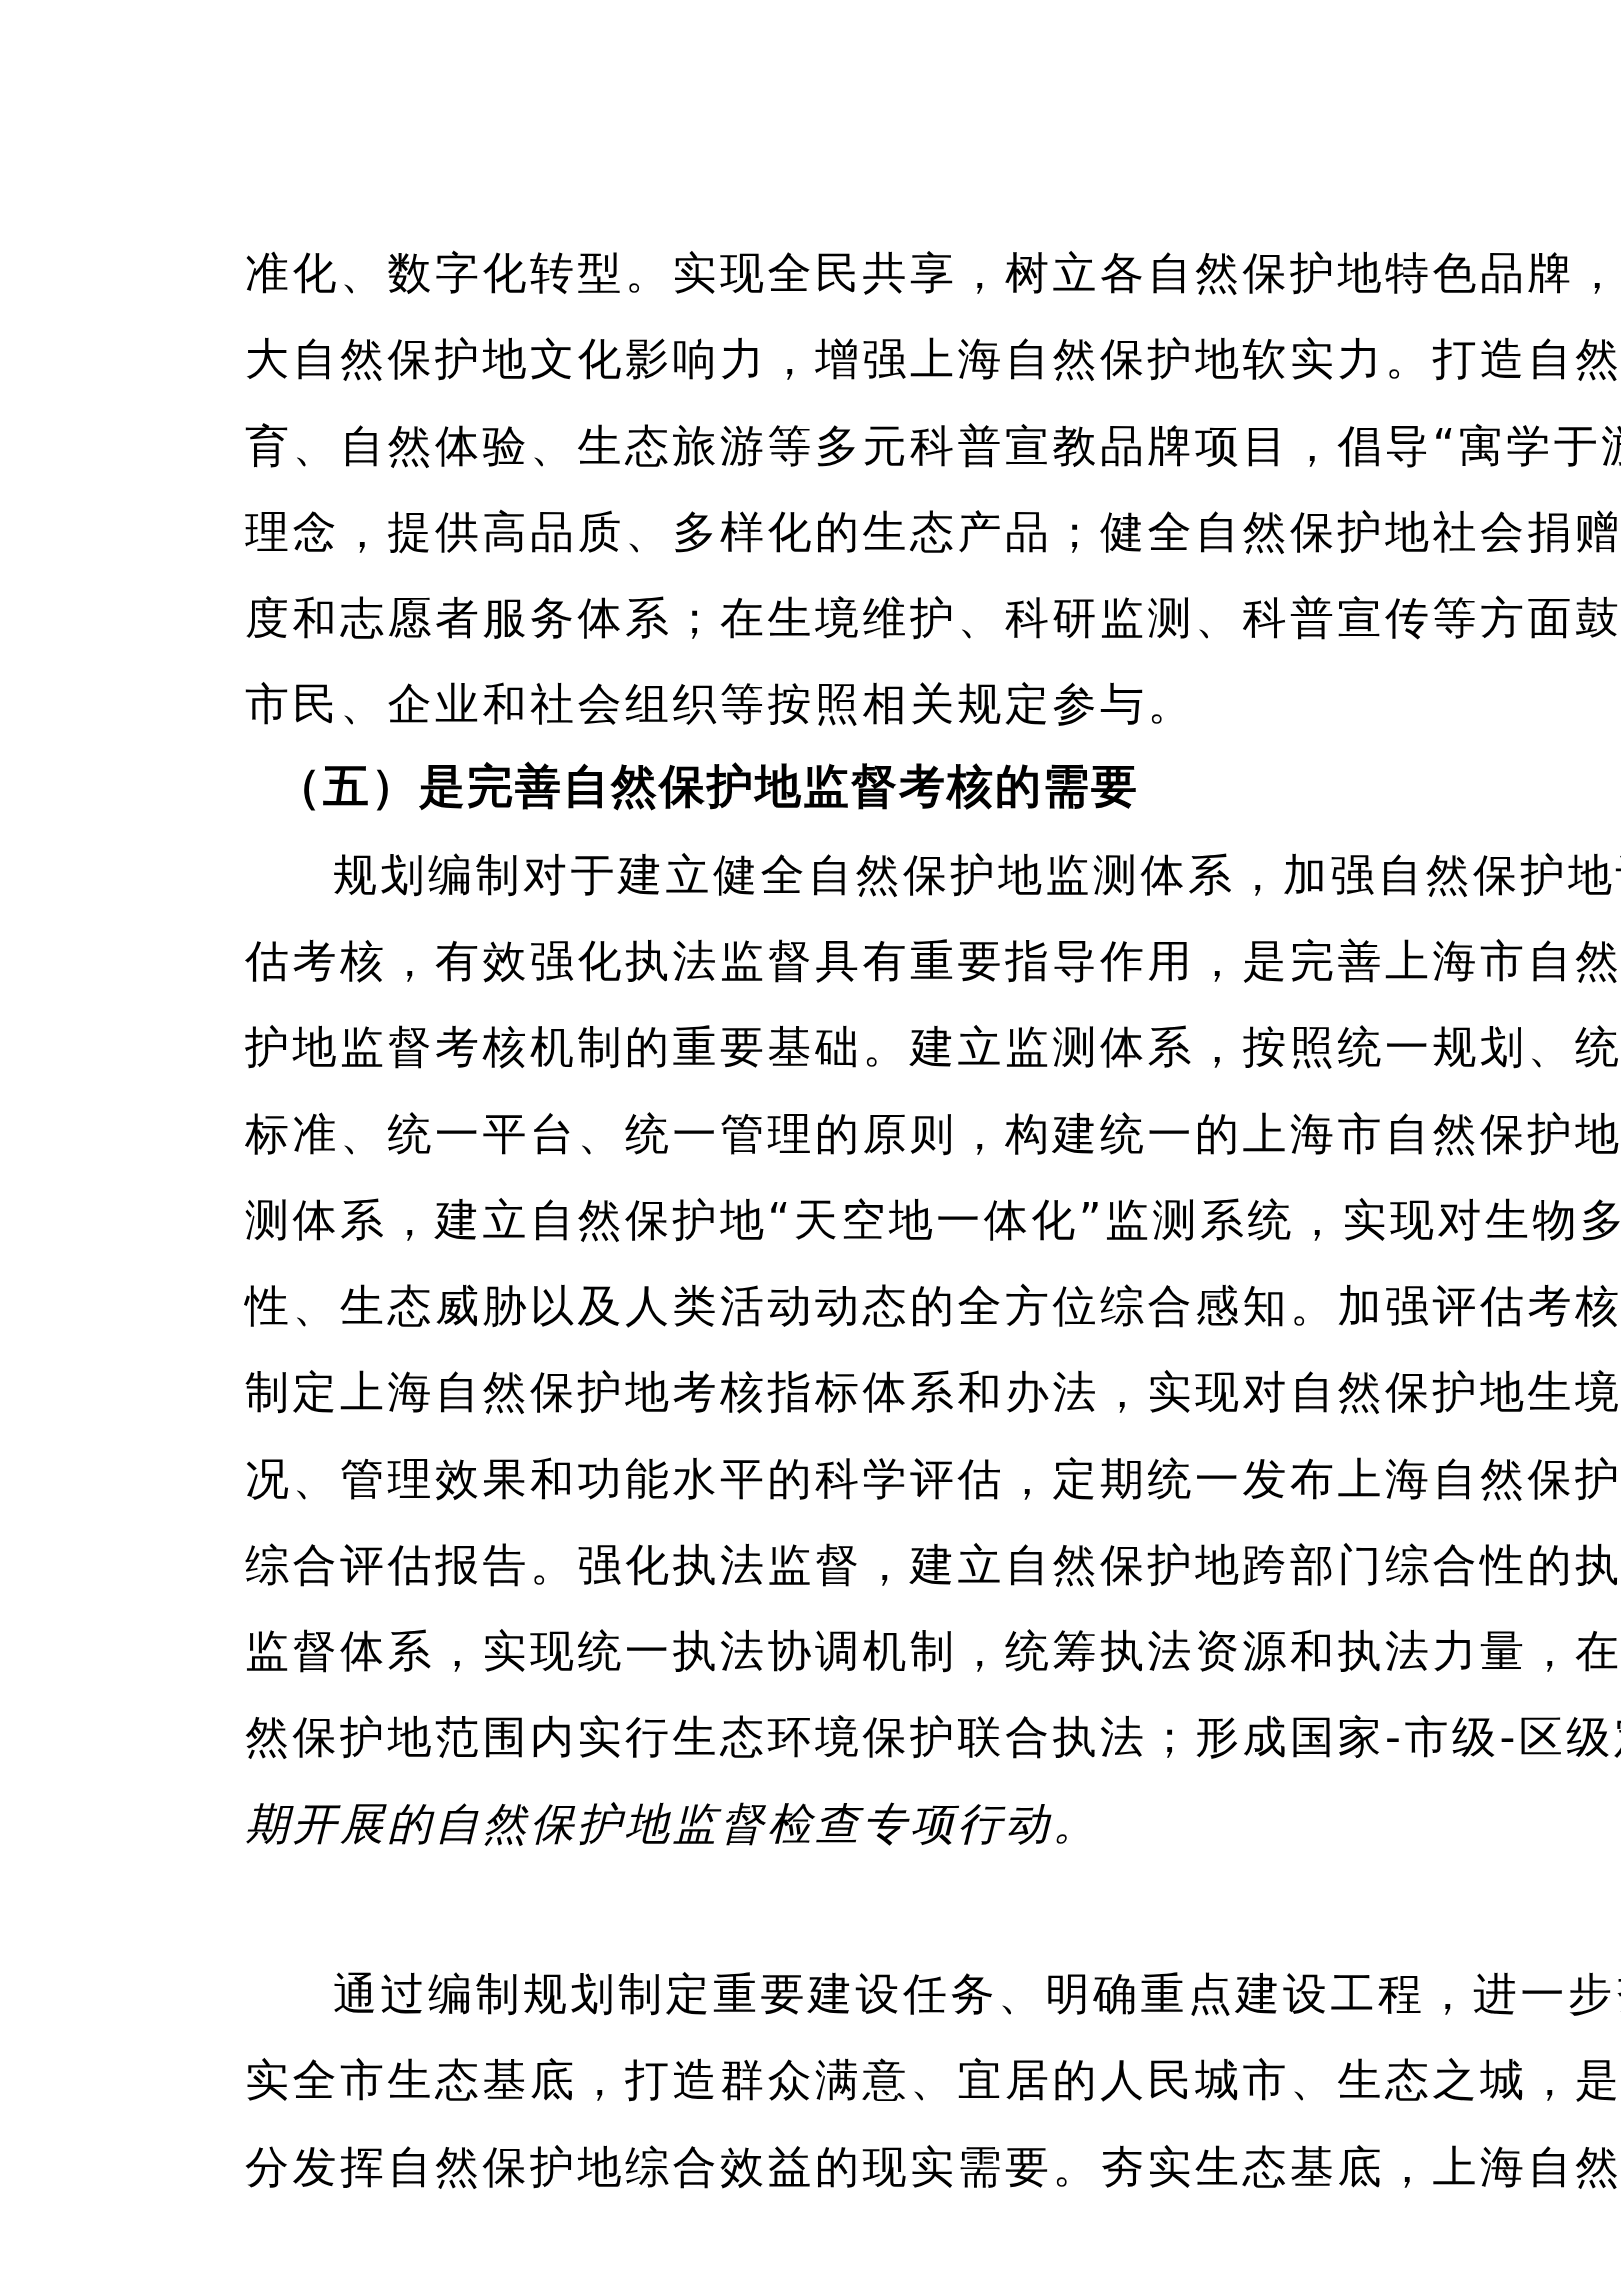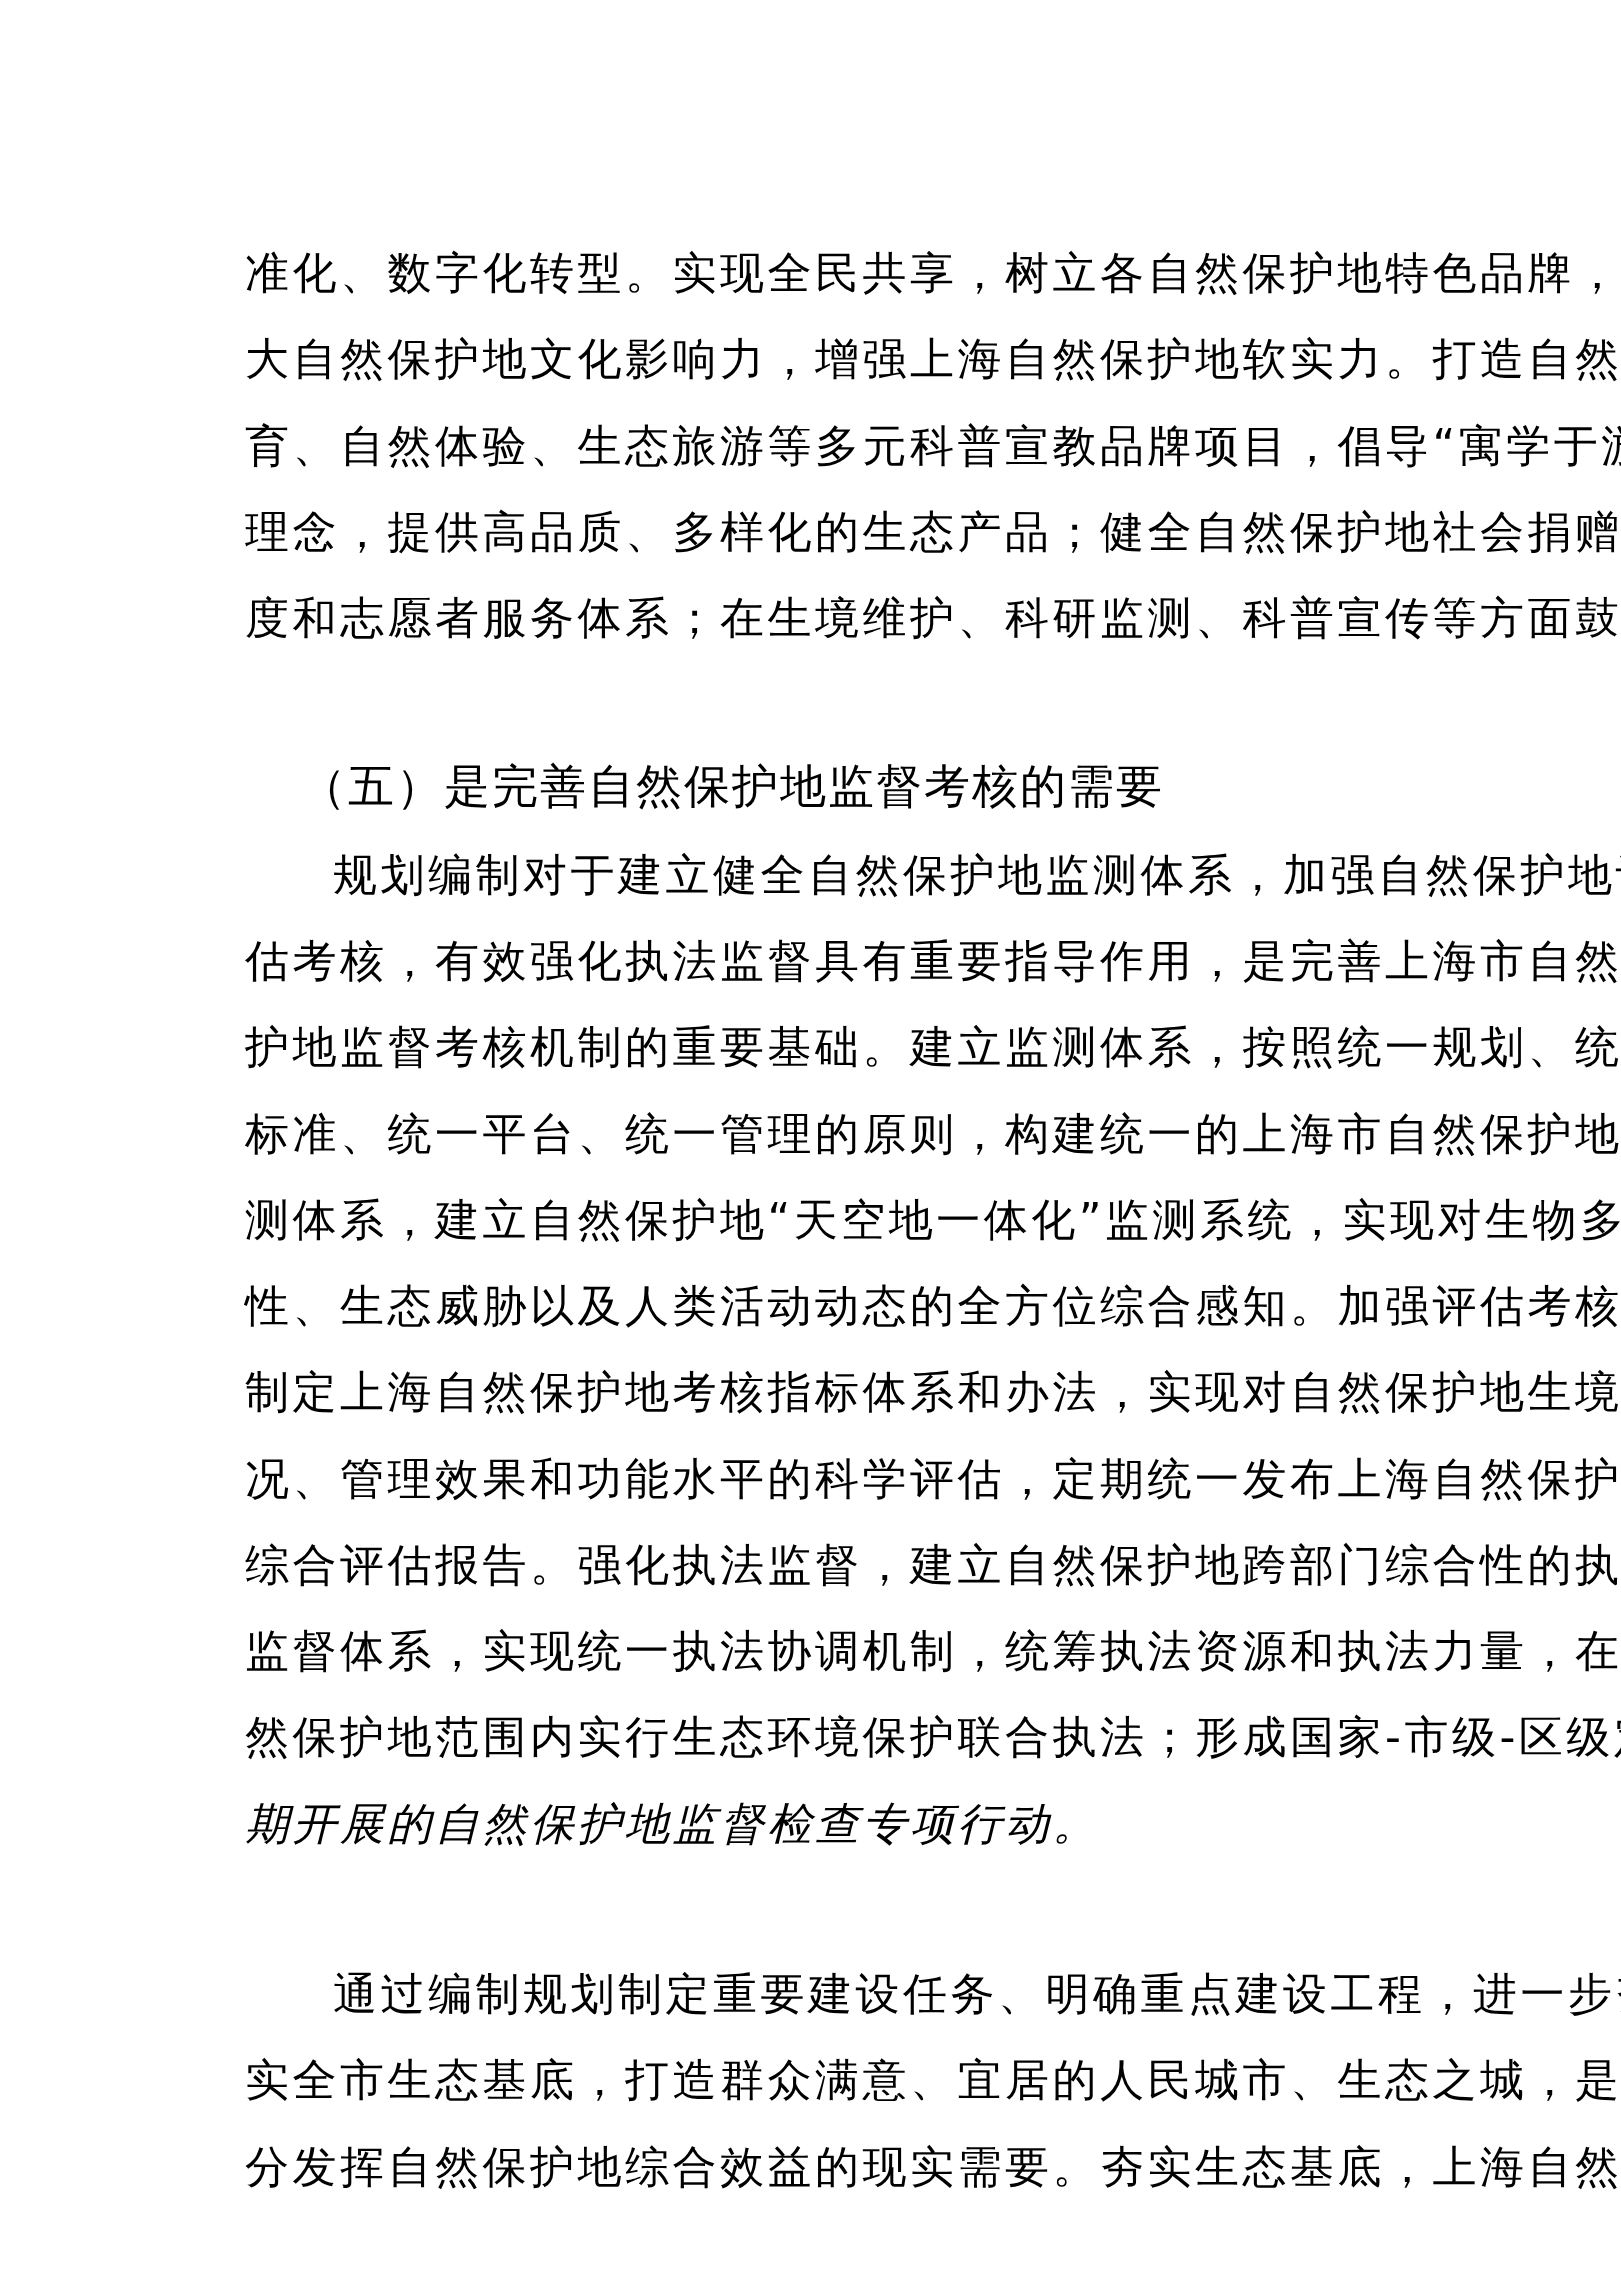--- a/index.html
+++ b/index.html
@@ -38,39 +38,40 @@
     }
     .line.last {
       text-align-last: left;
     }
     .line.indent {
       left: 333px;
       width: 1059px;
     }
     .heading {
       position: absolute;
-      left: 300px;
+      left: 275px;
       height: 63px;
       font-size: 46px;
       line-height: 63px;
-      font-weight: 400;
+      font-weight: 700;
       letter-spacing: 2px;
       white-space: nowrap;
     }
   </style>
 </head>
 <body>
 
 <div class="page">
 
   <div class="line" style="top:243px;">准化、数字化转型。实现全民共享，树立各自然保护地特色品牌，扩</div>
   <div class="line" style="top:329px;">大自然保护地文化影响力，增强上海自然保护地软实力。打造自然教</div>
   <div class="line" style="top:416px;">育、自然体验、生态旅游等多元科普宣教品牌项目，倡导“寓学于游”</div>
   <div class="line" style="top:502px;">理念，提供高品质、多样化的生态产品；健全自然保护地社会捐赠制</div>
   <div class="line" style="top:588px;">度和志愿者服务体系；在生境维护、科研监测、科普宣传等方面鼓励</div>
+  <div class="line last" style="top:674px;">市民、企业和社会组织等按照相关规定参与。</div>
 
   <div class="heading" style="top:755px;">（五）是完善自然保护地监督考核的需要</div>
 
   <div class="line indent" style="top:845px;">规划编制对于建立健全自然保护地监测体系，加强自然保护地评</div>
   <div class="line" style="top:931px;">估考核，有效强化执法监督具有重要指导作用，是完善上海市自然保</div>
   <div class="line" style="top:1017px;">护地监督考核机制的重要基础。建立监测体系，按照统一规划、统一</div>
   <div class="line" style="top:1104px;">标准、统一平台、统一管理的原则，构建统一的上海市自然保护地监</div>
   <div class="line" style="top:1190px;">测体系，建立自然保护地“天空地一体化”监测系统，实现对生物多样</div>
   <div class="line" style="top:1276px;">性、生态威胁以及人类活动动态的全方位综合感知。加强评估考核，</div>
   <div class="line" style="top:1362px;">制定上海自然保护地考核指标体系和办法，实现对自然保护地生境状</div>

